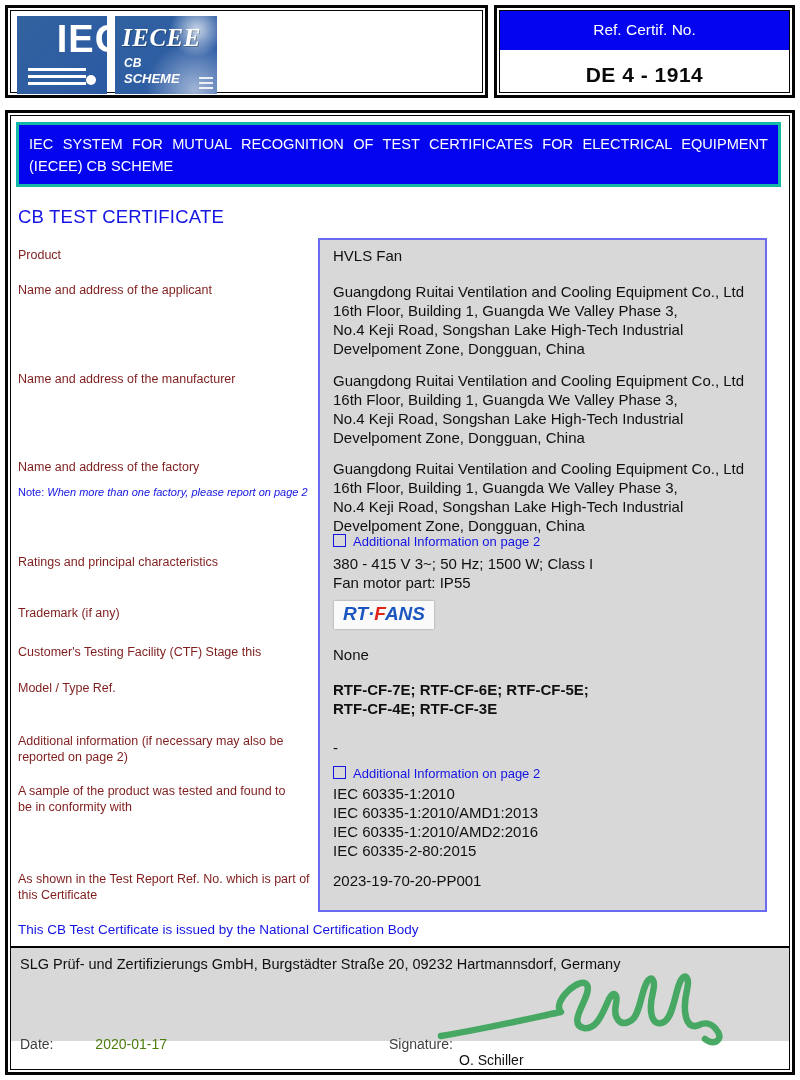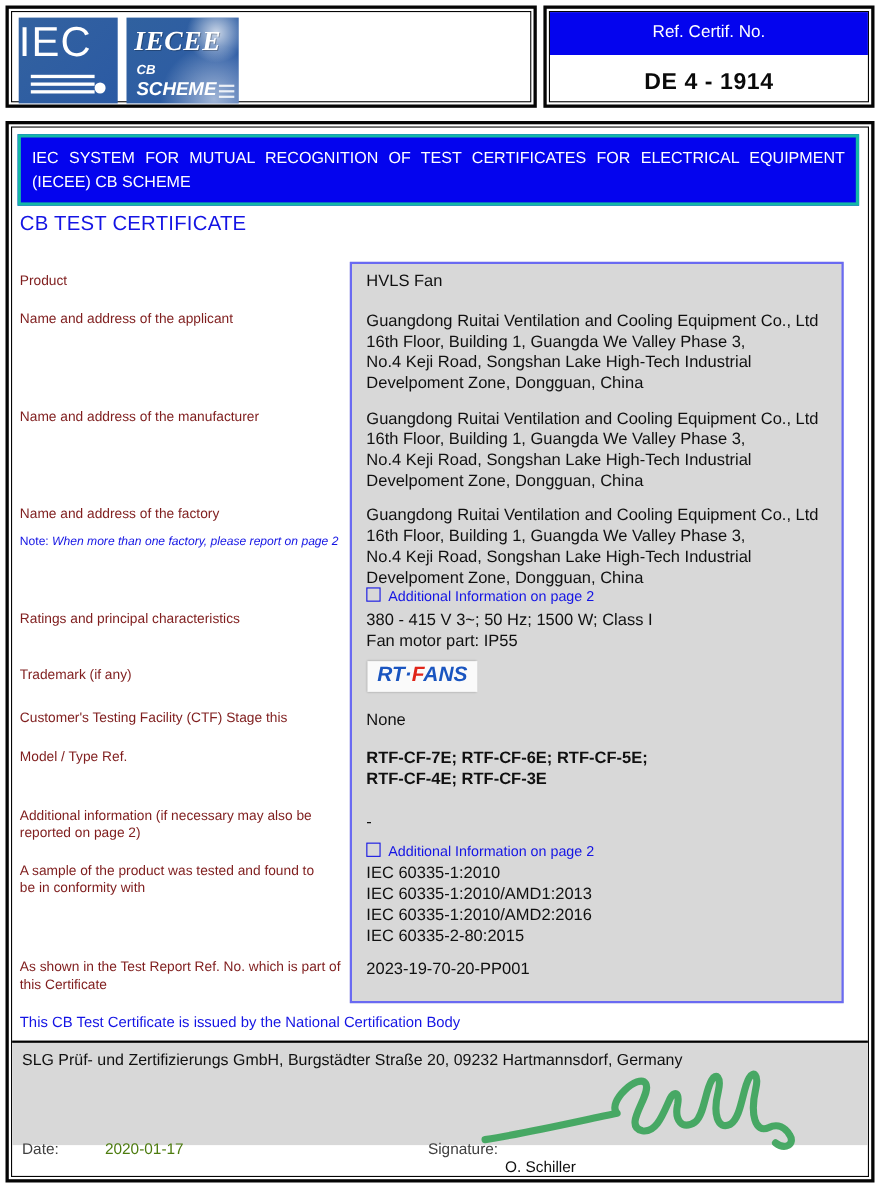--- a/index.html
+++ b/index.html
@@ -6,54 +6,54 @@
   .page { position:relative; width:800px; height:1080px; background:#fff;
           font-family:"Liberation Sans","DejaVu Sans",sans-serif; overflow:hidden; }
 
   
   .dbox { position:absolute; border:3px solid #050505; background:#fff; box-sizing:border-box; }
   .din  { position:absolute; inset:2px; border:1px solid #050505; }
 
   
   .iec-sq { position:absolute; left:6px; top:5px; width:90px; height:78px;
             background:linear-gradient(135deg,#33629f,#2b5aa4); }
-  .iec-txt { position:absolute; left:0; top:4px; width:100%; text-align:left;
-             color:#fff; font-size:38px; font-weight:400; letter-spacing:1px; line-height:1; }
+  .iec-txt { position:absolute; left:0; top:4px; width:100%; text-align:center;
+             color:#fff; font-size:38px; font-weight:700; letter-spacing:1px; line-height:1;padding-left:28px; }
   .iec-lines { position:absolute; left:11px; bottom:9px; width:58px; }
   .iec-lines div { height:3.5px; background:#fff; margin-top:3.5px; }
   .iec-dot { position:absolute; right:11px; bottom:9px; width:10px; height:10px;
              border-radius:50%; background:#fff; }
   .iecee-sq { position:absolute; left:104px; top:5px; width:102px; height:78px;
               background:
                 radial-gradient(circle at 80% 18%, rgba(255,255,255,.75), rgba(255,255,255,0) 26%),
                 radial-gradient(circle at 78% 95%, rgba(255,255,255,.55), rgba(255,255,255,0) 45%),
                 linear-gradient(135deg,#30619f,#2c5aa6);
               color:#fff; overflow:hidden; }
   .iecee-t { position:absolute; left:7px; top:8px; font-family:"Liberation Serif","DejaVu Serif",serif;
              font-style:italic; font-weight:bold; font-size:25px; letter-spacing:.5px;
              text-shadow:1px 1px 0 rgba(0,0,0,.25); }
   .iecee-cb { position:absolute; left:9px; top:40px; font-style:italic; font-weight:bold; font-size:12px; }
-  .iecee-sch { position:absolute; left:9px; top:55px; font-style:italic; font-weight:bold; font-size:17px; }
+  .iecee-sch { position:absolute; left:9px; top:55px; font-style:italic; font-weight:bold; font-size:13px; }
   .iecee-lines { position:absolute; right:4px; top:58px; width:14px; }
   .iecee-lines div { height:2.5px; background:rgba(255,255,255,.85); margin-top:2.5px; }
 
   
   .ref-bar { position:absolute; left:0; right:0; top:0; height:39px; background:#0404ee;
              color:#fff; text-align:center; font-size:15.5px; line-height:38px; }
   .ref-val { position:absolute; left:0; right:0; top:52px; text-align:center;
              color:#0a0a0a; font-size:21px; font-weight:bold; letter-spacing:.5px; }
 
   
   .banner { position:absolute; left:5px; top:6px; width:765px; height:65px; box-sizing:border-box;
             border:3px solid #14b8a6; background:#0404ee; color:#fff; padding:9px 10px 0;
             font-size:14.6px; line-height:21.5px; }
   .banner .l1 { display:block; text-align:justify; text-align-last:justify; }
   .banner .l2 { display:block; }
 
-  .doc-title { position:absolute; left:7px; top:76px; color:#1414e4; font-size:18.5px; letter-spacing:.2px; }
+  .doc-title { position:absolute; left:7px; top:90px; color:#1414e4; font-size:18.5px; letter-spacing:.2px; }
 
   
   .lbl { position:absolute; left:7px; width:292px; color:#7f1d1d; font-size:12.5px; line-height:16px; }
   .note { position:absolute; left:7px; top:370px; color:#1414e4; font-size:11px; }
   .note .it { font-style:italic; }
 
   
   .panel { position:absolute; left:307px; top:122px; width:449px; height:674px; box-sizing:border-box;
            background:#d8d8d8; border:2px solid #6a6af2; }
   .val { position:absolute; left:13px; color:#101010; font-size:15px; line-height:19px; white-space:pre-line; }

